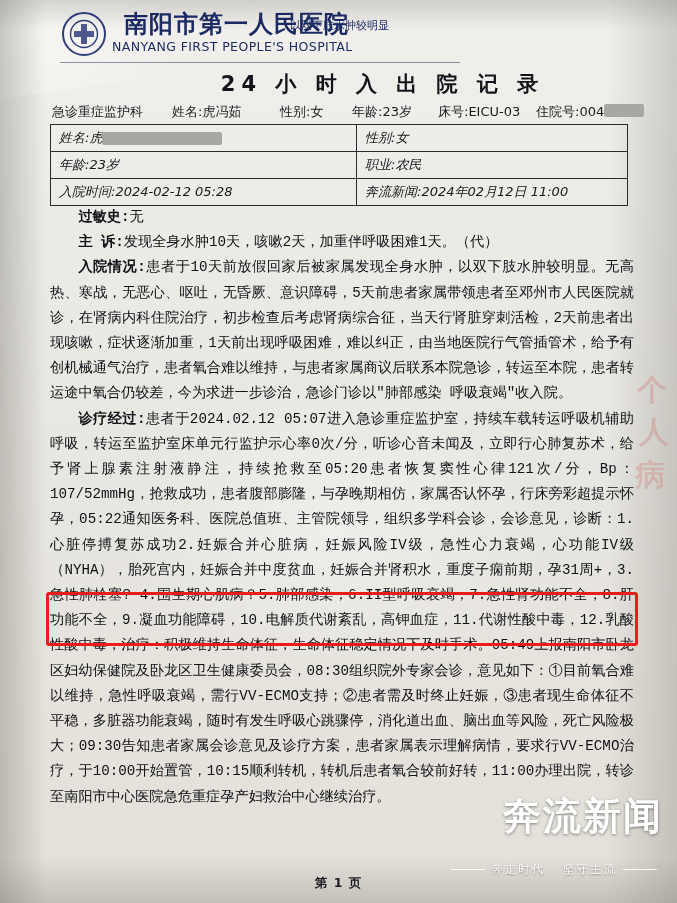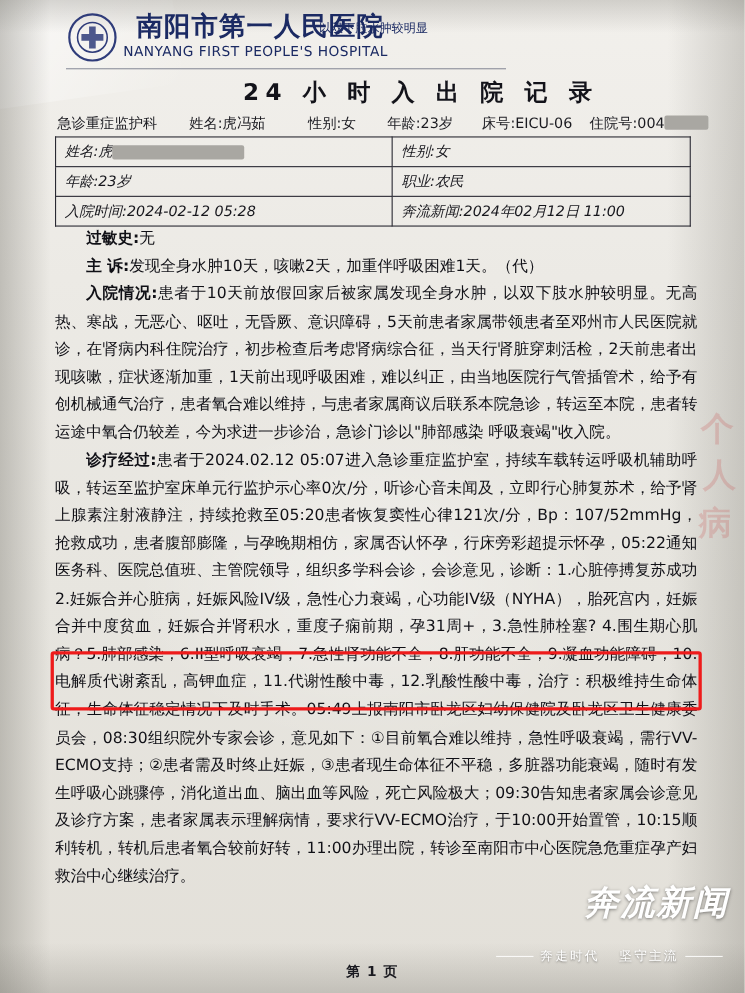--- a/index.html
+++ b/index.html
@@ -83,21 +83,21 @@
   }
   .col-l{width:289px;}
 
   
   #body-text{
     position:absolute;left:50px;top:205px;width:584px;
     font-size:14.2px;line-height:25.2px;color:#101016;
     text-align:justify;
   }
   #body-text p{margin:0 0 0 0;}
-  .indent{text-indent:2em;}
+  .indent{text-indent:2em;font-family:Liberation Mono, monospace;}
   .lbl{font-weight:bold;}
   .sec{margin-top:2px;}
 
   
   #red-box{
     position:absolute;left:46px;top:592px;width:592px;height:54px;
     border:3px solid #ee1b1b;border-radius:3px;box-sizing:border-box;
     pointer-events:none;
   }
 
@@ -105,24 +105,23 @@
   #page-no{
     position:absolute;left:0;top:875px;width:677px;text-align:center;
     font-size:12.5px;color:#1a1a20;letter-spacing:1px;font-weight:bold;
   }
 
   
   #brand{
     position:absolute;right:14px;bottom:26px;text-align:right;
   }
   #brand-main{
-    font-size:31px;font-weight:bold;color:#ffffff;letter-spacing:2px;
+    font-size:38px;font-weight:bold;color:#ffffff;letter-spacing:2px;
     text-shadow:0 1px 3px rgba(0,0,0,.45);
     font-family:"DejaVu Sans","Liberation Sans",sans-serif;
-    font-style:italic;
   }
   #brand-sub{
     margin-top:20px;font-size:11.5px;color:#ffffff;letter-spacing:2px;
     text-shadow:0 1px 2px rgba(0,0,0,.4);
     font-family:Liberation Mono, monospace;
   }
   #brand-sub .bar{display:inline-block;width:34px;height:1px;background:#fff;vertical-align:middle;margin:0 6px;opacity:.85;}
 
   
   .stamp{position:absolute;color:rgba(200,60,60,.20);font-size:30px;font-weight:bold;}
@@ -151,21 +150,21 @@
     </div>
     <div id="hosp-cn">南阳市第一人民医院</div>
     <div id="hosp-grade">以双下肢水肿较明显</div>
     <div id="hosp-en">NANYANG FIRST PEOPLE'S HOSPITAL</div>
     <div id="header-rule"></div>
   </div>
 
   <div id="doc-title">24 小 时 入 出 院 记 录</div>
 
   <div id="patient-line">
-    <span class="pl-dept">急诊重症监护科</span><span class="pl-name">姓名:虎冯茹</span><span class="pl-sex">性别:女</span><span class="pl-age">年龄:23岁</span><span class="pl-bed">床号:EICU-06</span><span class="pl-no">住院号:004</span><span class="redact" style="width:40px;height:13px;">&nbsp;</span>
+    <span class="pl-dept">急诊重症监护科</span><span class="pl-name">姓名:虎冯茹</span><span class="pl-sex">性别:女</span><span class="pl-age">年龄:23岁</span><span class="pl-bed">床号:EICU-03</span><span class="pl-no">住院号:004</span><span class="redact" style="width:40px;height:13px;">&nbsp;</span>
   </div>
 
   <table id="info-table">
     <tbody>
         <tr>
       <td class="col-l"><span>姓名:</span><span>虎</span><span class="redact" style="width:120px;height:13px;vertical-align:middle;">&nbsp;</span></td>
       <td><span>性别:</span><span>女</span></td>
     </tr>
     <tr>
       <td class="col-l"><span>年龄:</span><span>23岁</span></td>

